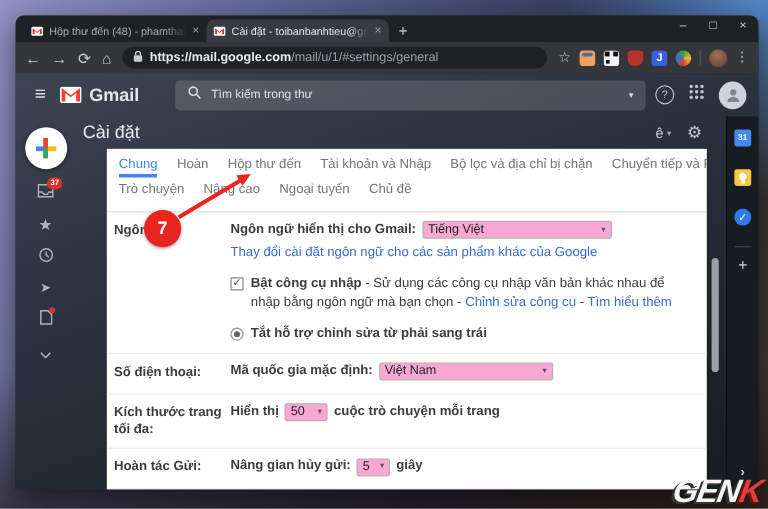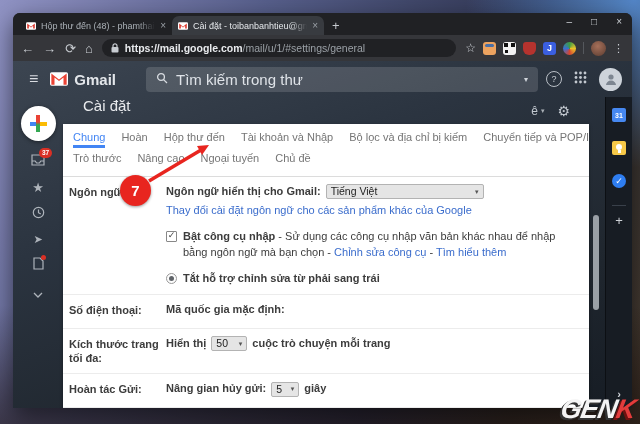--- a/index.html
+++ b/index.html
@@ -41,21 +41,21 @@
   .btn-avatar{width:15px;height:15px;border-radius:50%;background:radial-gradient(circle at 45% 35%,#a5705a,#5c3c30);}
   
   .gmail{height:347px;display:flex;flex-direction:column;
     background:linear-gradient(160deg,#3c4551 0%,#2b3440 35%,#20272f 70%,#161c24 100%);}
   .ghead{height:36px;flex:none;display:flex;align-items:center;padding:0 10px;}
   .hamb{color:#dadde2;font-size:16px;margin-left:6px;line-height:1;}
   .glogo{display:flex;align-items:center;gap:6px;margin-left:12px;}
   .glogo .gname{color:#e3e6ea;font-size:15px;font-weight:bold;}
   .gsearch{margin-left:30px;width:372px;height:25px;border-radius:4px;background:rgba(255,255,255,.14);
     display:flex;align-items:center;padding:0 10px;gap:8px;}
-  .gsearch .q{color:#dfe3e8;font-size:15px;flex:1;}
+  .gsearch .q{color:#dfe3e8;font-size:10px;flex:1;}
   .gsearch .caret{color:#cfd4da;font-size:8px;}
   .gh-right{margin-left:auto;display:flex;align-items:center;gap:12px;}
   .helpc{width:14px;height:14px;border-radius:50%;border:1.3px solid #b9bfc6;color:#c4cad0;font-size:9px;
     display:flex;align-items:center;justify-content:center;}
   .gavatar{width:23px;height:23px;border-radius:50%;background:#cdd3da;display:flex;align-items:center;justify-content:center;}
   .gbody{flex:1;display:flex;min-height:0;}
   
   .mside{width:50px;flex:none;display:flex;flex-direction:column;align-items:center;}
   .compose{position:relative;width:35px;height:35px;border-radius:50%;background:#fff;margin-top:9px;
     box-shadow:0 1px 4px rgba(0,0,0,.45);flex:none;}
@@ -63,38 +63,38 @@
     background:linear-gradient(180deg,#ea4335 0 42%,#34a853 58% 100%);}
   .compose .ph{position:absolute;left:9px;top:15.5px;width:17px;height:4px;
     background:linear-gradient(90deg,#4285f4 0 42%,#fbbc05 58% 100%);}
   .mic{position:relative;margin-top:12px;color:#aeb4bb;flex:none;line-height:1;}
   .badge{position:absolute;top:-5px;left:8px;background:#d93025;color:#fff;font-size:6.5px;font-weight:bold;
     border-radius:7px;padding:1.5px 3px;line-height:1;}
   .reddot{position:absolute;right:-2px;top:-2px;width:5px;height:5px;border-radius:50%;background:#d93025;}
   .star-g{font-size:13px;} .send-g{font-size:11px;}
   
   .sarea{flex:1;display:flex;flex-direction:column;position:relative;min-width:0;}
-  .trow{height:27px;flex:none;display:flex;padding:0 35px 0 6px;margin-left:14px;}
+  .trow{height:27px;flex:none;display:flex;align-items:center;padding:0 20px 0 6px;}
   .ptitle{color:#e8eaed;font-size:15px;}
   .t-icons{margin-left:auto;display:flex;align-items:center;gap:13px;color:#c3c9d0;}
   .itools{font-size:12px;display:flex;align-items:center;gap:3px;}
   .itools .tiny{font-size:7px;color:#aab0b6;}
   .gear{font-size:14px;}
-  .card{flex:1;margin-right:16px;background:#fff;box-shadow:0 1px 3px rgba(0,0,0,.35);overflow:hidden;color:#3c3c3c;}
+  .card{flex:1;margin-right:16px;background:#fff;box-shadow:0 1px 3px rgba(0,0,0,.35);overflow:hidden;color:#3c3c3c;margin-left:26px;}
   .stabs{display:flex;gap:16px;padding:7px 10px 0 10px;font-size:11px;color:#757575;flex-wrap:nowrap;}
   .stabs.row2{padding-top:4px;padding-bottom:7px;border-bottom:1px solid #dcdcdc;}
   .stab{padding-bottom:5px;white-space:nowrap;}
   .stab.active{color:#4285f4;box-shadow:inset 0 -3px 0 #4285f4;}
   .srow{display:flex;padding:7px 12px 7px 6px;border-bottom:1px solid #ececec;}
   .slabel{width:97px;flex:none;font-weight:bold;font-size:11px;line-height:1.35;padding-top:1px;}
   .scontent{flex:1;font-size:11px;line-height:1.45;min-width:0;}
   .b{font-weight:bold;}
   .link{color:#3a6ccc;} a.link-inline{color:#3a6ccc;text-decoration:none;}
   .sel{display:inline-flex;align-items:center;justify-content:space-between;border:1px solid #b3b3b3;border-radius:2px;
-    background:#e5e5e5;height:15px;padding:0 4px;font-size:10.5px;color:#222;vertical-align:middle;box-sizing:border-box;}
+    background:#f9a8d4;height:15px;padding:0 4px;font-size:10.5px;color:#222;vertical-align:middle;box-sizing:border-box;}
   .sel .scaret{font-size:7px;color:#555;margin-left:6px;}
   .w158{width:158px}.w145{width:145px}.w36{width:36px}.w28{width:28px}
   .mline{margin-bottom:3px;display:flex;align-items:center;gap:5px;flex-wrap:nowrap;}
   .cbrow{display:flex;gap:6px;margin:10px 0 10px 0;max-width:414px;}
   .checkbox{width:9px;height:9px;border:1px solid #888;border-radius:1px;background:#fff;flex:none;margin-top:2px;
     font-size:9px;line-height:7px;color:#444;text-align:center;}
   .radrow{display:flex;align-items:center;gap:6px;margin-top:2px;}
   .radio{width:9px;height:9px;border:1px solid #999;border-radius:50%;background:#fdfdfd;flex:none;position:relative;}
   .radio.checked::after{content:"";position:absolute;left:2px;top:2px;width:5px;height:5px;border-radius:50%;background:#5f6368;}
   .scroll-thumb{position:absolute;right:6px;top:118px;width:6px;height:95px;border-radius:3px;background:#9aa0a6;}
@@ -274,25 +274,25 @@
               <span class="gear">⚙</span>
             </span>
           </div>
 
           <div class="card">
             <div class="stabs row1">
                 <span class="stab active">Chung</span>
                 <span class="stab">Hoàn</span>
                 <span class="stab">Hộp thư đến</span>
                 <span class="stab">Tài khoản và Nhập</span>
-                <span class="stab">Bộ lọc và địa chỉ bị kiếm</span>
+                <span class="stab">Bộ lọc và địa chỉ bị chặn</span>
                 <span class="stab">Chuyển tiếp và POP/IMAP</span>
               </div>
             <div class="stabs row2">
-                <span class="stab">Trò thước</span>
+                <span class="stab">Trò chuyện</span>
                 <span class="stab">Nâng cao</span>
                 <span class="stab">Ngoại tuyến</span>
                 <span class="stab">Chủ đề</span>
               </div>
 
             <div class="srow">
               <div class="slabel">Ngôn ngữ:</div>
               <div class="scontent">
                 <div class="mline">
                   <span class="b">Ngôn ngữ hiển thị cho Gmail:</span>
@@ -311,20 +311,24 @@
                     <span class="b">Tắt hỗ trợ chỉnh sửa từ phải sang trái</span>
                   </div>
               </div>
             </div>
 
             <div class="srow">
               <div class="slabel">Số điện thoại:</div>
               <div class="scontent">
                 <div class="mline">
                   <span class="b">Mã quốc gia mặc định:</span>
+                  <span class="sel w145">
+                    <span>Việt Nam</span>
+                    <span class="scaret">▾</span>
+                  </span>
                 </div>
               </div>
             </div>
 
             <div class="srow">
               <div class="slabel">Kích thước trang tối đa:</div>
               <div class="scontent">
                 <div class="mline">
                   <span class="b">Hiển thị</span>
                   <span class="sel w36">

